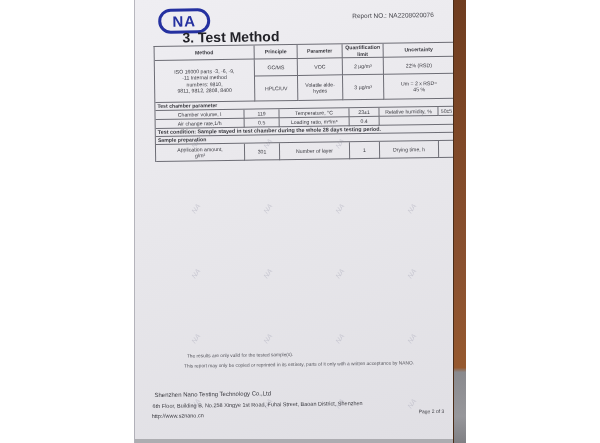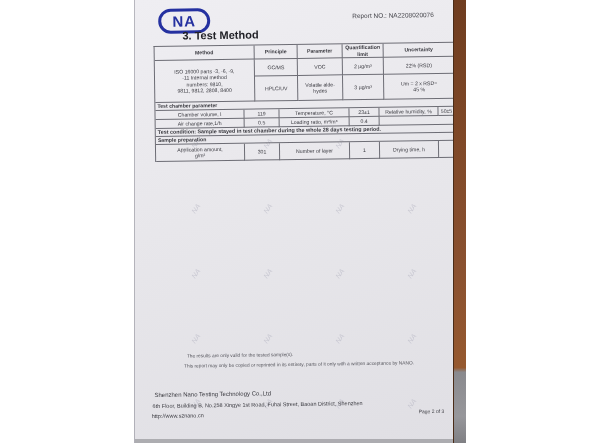--- a/index.html
+++ b/index.html
@@ -21,21 +21,21 @@
   .wm{position:absolute;font-size:7px;font-style:italic;color:#b2b2c0;opacity:.55;transform:rotate(-55deg);}
 
   .content{position:absolute;left:0;top:0;width:319px;height:443px;transform:rotate(-0.8deg);transform-origin:160px 220px;color:#3e3e44;}
 
   .logo{position:absolute;left:26px;top:7px;width:52px;height:25px;border:3px solid #2531a0;border-radius:14px;
         display:flex;align-items:center;justify-content:center;box-sizing:border-box;}
   .logo span{color:#2531a0;font-weight:bold;font-size:15px;letter-spacing:1px;}
 
   .report-no{position:absolute;left:220px;top:13px;font-size:6.5px;color:#46464c;}
 
-  .heading{position:absolute;left:50px;top:28px;font-size:11px;font-weight:bold;color:#222228;}
+  .heading{position:absolute;left:50px;top:28px;font-size:14px;font-weight:bold;color:#222228;}
 
   .table{position:absolute;left:21px;top:44px;width:301px;border-left:1px solid #6d6d75;border-top:1px solid #6d6d75;box-sizing:border-box;font-size:5.2px;line-height:1.18;color:#3a3a40;}
   .g5{display:grid;grid-template-columns:100px 43px 45px 41px 71px;}
   .g6{display:grid;grid-template-columns:89px 35px 70px 30px 59px 17px;}
   .c{display:flex;align-items:center;justify-content:center;text-align:center;
      border-right:1px solid #6d6d75;border-bottom:1px solid #6d6d75;
      padding:1px;white-space:pre-line;box-sizing:border-box;overflow:hidden;}
   .hd{font-weight:bold;}
   .rows-head{grid-template-rows:14px;}
   .rows-main{grid-template-rows:17px 25px;}

